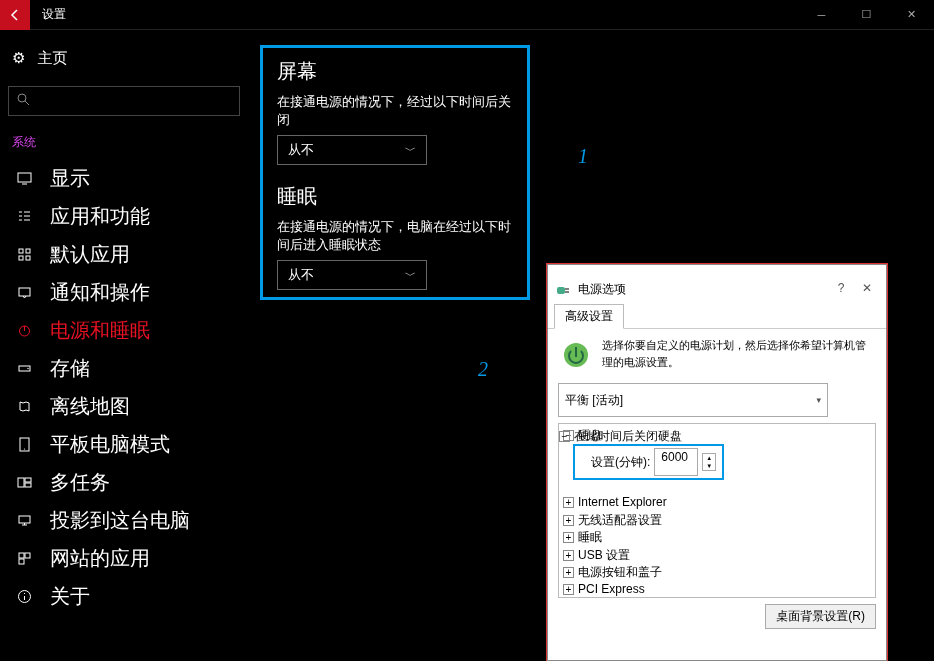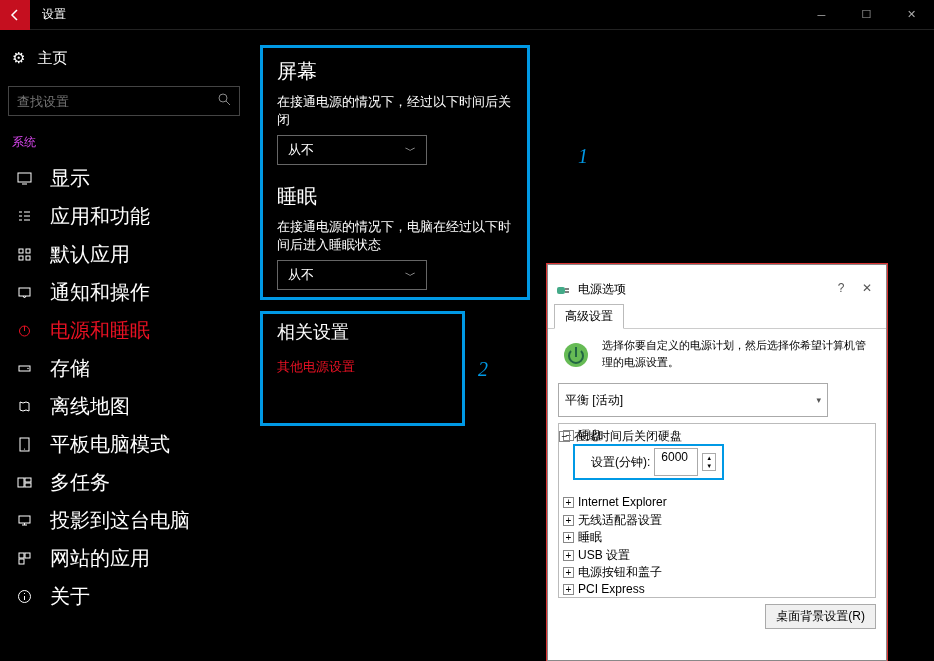--- a/index.html
+++ b/index.html
@@ -171,21 +171,20 @@
   </div>
 </div>
 
 <div class="sidebar">
   <div class="home-row">
     <span class="gear">⚙</span>
     <span class="home-label">主页</span>
   </div>
 
   <div class="search-wrap">
-    <input class="search-input" placeholder="查找设置" style="">
     <span class="search-icon">
       <svg width="13" height="13" viewBox="0 0 13 13">
           <circle cx="5" cy="5" r="4" stroke="#888" stroke-width="1" fill="none"></circle>
           <path d="M8 8 L12 12" stroke="#888" stroke-width="1"></path>
         </svg>
     </span>
   </div>
 
   <div class="category">系统</div>
 
@@ -314,24 +313,20 @@
 
     <div class="sec-title">睡眠</div>
     <div class="sec-desc">在接通电源的情况下，电脑在经过以下时间后进入睡眠状态</div>
     <div class="dropdown">
       <span>从不</span>
       <span class="chev">﹀</span>
     </div>
   </div>
   <div class="annot" style="left:318px; top:100px;">1</div>
 
-  <div class="box2">
-    <div class="rel-title">相关设置</div>
-    <div class="rel-link">其他电源设置</div>
-  </div>
   <div class="annot" style="left:218px; top:313px;">2</div>
 </div>
 
 <div class="dialog">
   <div class="dlg-title">
     <svg class="dlg-icon" viewBox="0 0 18 18">
       <rect x="3" y="6" width="8" height="7" rx="2" fill="#4a8"></rect>
       <path d="M11 8 L15 8 M11 11 L15 11" stroke="#555" stroke-width="1.5"></path>
     </svg>
     <span class="dlg-label">电源选项</span>

